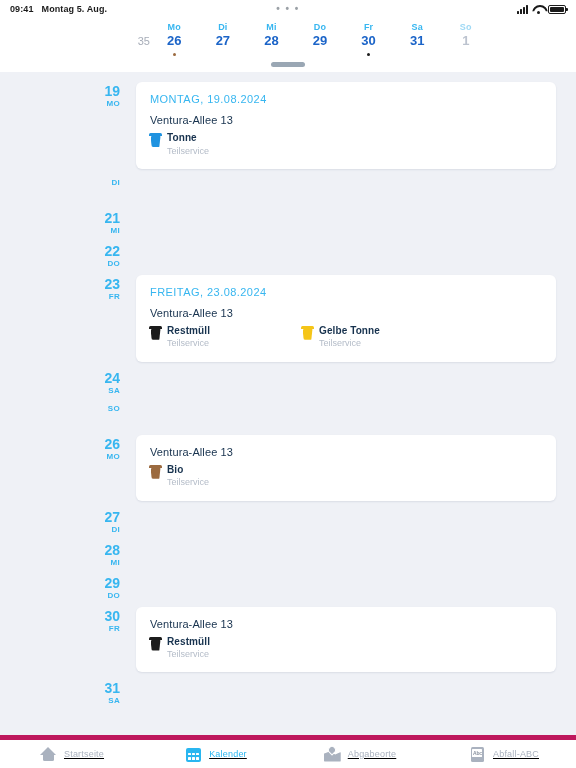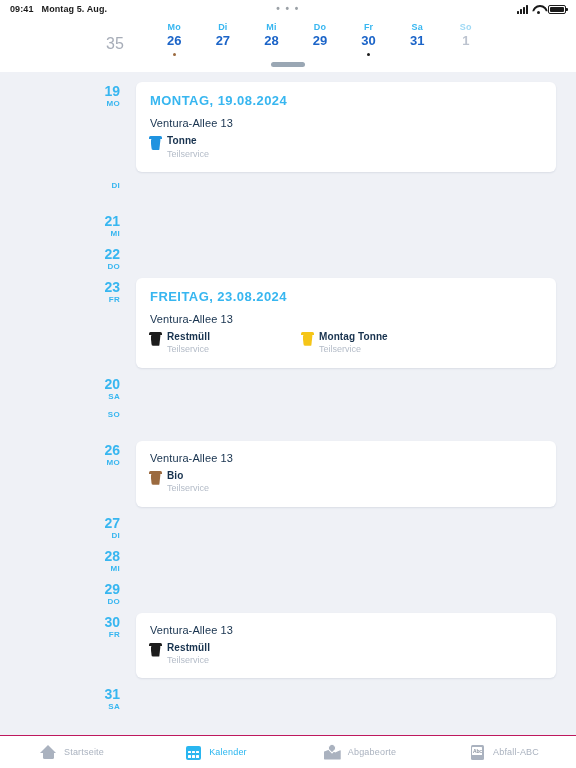--- a/index.html
+++ b/index.html
@@ -100,22 +100,22 @@
     padding: 4px 0 0 0;
   }
   .week-grid {
     display: flex;
     align-items: flex-start;
     padding-left: 106px;
     padding-right: 86px;
   }
   .kw {
     width: 44px;
-    text-align: left;
-    font-size: 16px;
+    text-align: right;
+    font-size: 11px;
     color: #a7adb8;
     padding-top: 13px;
     flex: 0 0 44px;
   }
   .daycol {
     flex: 1 1 0;
     text-align: center;
     position: relative;
     padding-bottom: 10px;
     cursor: default;
@@ -200,22 +200,22 @@
   .row .body { flex: 1 1 auto; }
 
   .card {
     background: #ffffff;
     border-radius: 6px;
     padding: 11px 14px 13px 14px;
     margin-bottom: 7px;
     box-shadow: 0 1px 2px rgba(30,50,90,.10);
   }
   .card .card-date {
-    font-size: 13px;
-    font-weight: 700;
+    font-size: 11px;
+    font-weight: 400;
     color: #37b6f0;
     letter-spacing: .45px;
     margin-bottom: 9px;
   }
   .card .card-addr {
     font-size: 11px;
     font-weight: 400;
     color: #17324e;
     margin-bottom: 6px;
     letter-spacing: .1px;
@@ -265,23 +265,24 @@
     display: block;
     margin-top: 2px;
   }
   .spacer-row { height: 22px; }
 
   
   .tabbar {
     flex: 0 0 33px;
     height: 33px;
     background: #ffffff;
-    border-top: 1px solid #be185d;
+    border-top: 5px solid #be185d;
     display: flex;
     align-items: flex-start;
+    text-decoration: underline;
   }
   .tab {
     flex: 1 1 0;
     display: flex;
     align-items: center;
     justify-content: center;
     gap: 7px;
     cursor: pointer;
     height: 100%;
   }
@@ -522,31 +523,31 @@
                   <span class="fname">Restmüll</span>
                   <span class="fsub">Teilservice</span>
                 </div>
               </div>
               <div class="fraction">
                 <span class="bin">
                   <span class="lid" style="background: rgb(245, 197, 24);"></span>
                   <span class="body-b" style="background: rgb(245, 197, 24);"></span>
                 </span>
                 <div class="ftext">
-                  <span class="fname">Montag Tonne</span>
+                  <span class="fname">Gelbe Tonne</span>
                   <span class="fsub">Teilservice</span>
                 </div>
               </div>
             </div>
           </div>
         </div>
       </div>
       <div class="row">
         <div class="date-col">
-          <span class="d-num">20</span>
+          <span class="d-num">24</span>
           <span class="d-dow">SA</span>
         </div>
         <div class="body">
           <div class="spacer-row"></div>
         </div>
       </div>
       <div class="row">
         <div class="date-col">
           <span class="d-dow">SO</span>
         </div>

